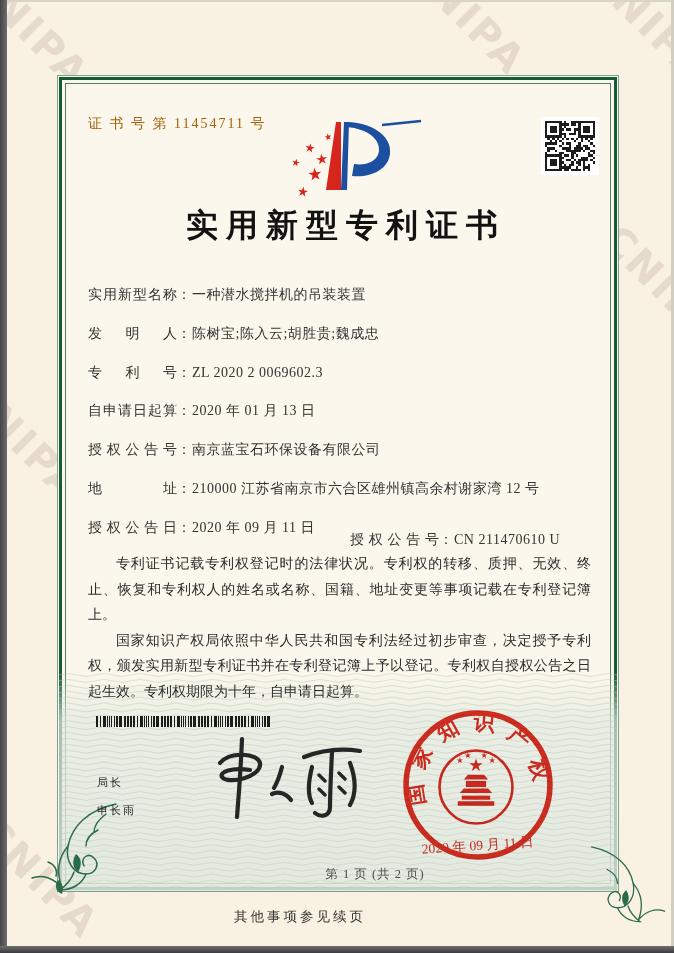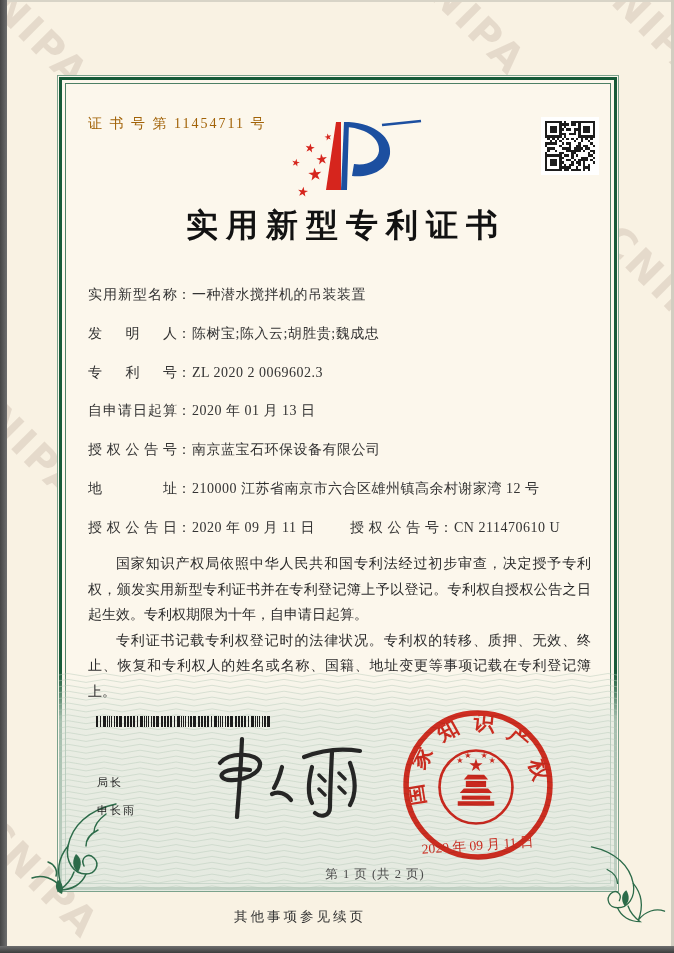--- a/index.html
+++ b/index.html
@@ -26,21 +26,21 @@
   .cert-no{position:absolute;left:88px;top:115px;font-size:14px;letter-spacing:2px;color:#a16207;}
   .logo{position:absolute;left:284px;top:110px;}
   .qr{position:absolute;left:541px;top:117px;width:58px;height:58px;background:#fff;padding:4px;box-sizing:border-box;}
   .title{position:absolute;left:57px;top:204px;width:578px;text-align:center;
          font-size:32px;font-weight:bold;letter-spacing:8px;color:#121212;}
   .fields{position:absolute;left:88px;top:286px;width:515px;font-size:14px;color:#333;}
   .frow{position:relative;height:19px;margin-bottom:19.8px;white-space:nowrap;}
   .flabel{display:inline-block;width:89px;text-align:justify;text-align-last:justify;}
   .fcolon{display:inline-block;width:15px;}
   .fvalue{letter-spacing:.5px;}
-  .pair2{position:absolute;left:262px;top:0;}
+  .pair2{position:absolute;left:262px;top:12px;}
   .paras{position:absolute;left:88px;top:551px;width:503px;font-size:14px;line-height:25.6px;
          color:#2c2c2c;text-align:justify;}
   .paras p{margin:0;text-indent:2em;}
   .barcode{position:absolute;left:96px;top:713px;width:174px;height:11px;}
   .director{position:absolute;left:97px;top:768px;font-size:11px;line-height:28px;letter-spacing:2px;color:#222;}
   .signature{position:absolute;left:208px;top:733px;}
   .seal{position:absolute;left:401px;top:708px;mix-blend-mode:multiply;opacity:.95;}
   .page-num{position:absolute;left:57px;top:866px;width:636px;text-align:center;
             font-size:12.5px;letter-spacing:1px;color:#4a4a4a;}
   .note{position:absolute;left:0;top:908px;width:600px;text-align:center;
@@ -369,22 +369,22 @@
     </div>
     <div class="frow">
       <span class="flabel">授权公告日</span><span class="fcolon">：</span><span class="fvalue">2020 年 09 月 11 日</span>
       <span class="pair2">
         <span class="flabel">授权公告号</span><span class="fcolon">：</span><span class="fvalue">CN 211470610 U</span>
       </span>
     </div>
   </div>
 
   <div class="paras">
+    <p>专利证书记载专利权登记时的法律状况。专利权的转移、质押、无效、终止、恢复和专利权人的姓名或名称、国籍、地址变更等事项记载在专利登记簿上。</p>
     <p>国家知识产权局依照中华人民共和国专利法经过初步审查，决定授予专利权，颁发实用新型专利证书并在专利登记簿上予以登记。专利权自授权公告之日起生效。专利权期限为十年，自申请日起算。</p>
-    <p>专利证书记载专利权登记时的法律状况。专利权的转移、质押、无效、终止、恢复和专利权人的姓名或名称、国籍、地址变更等事项记载在专利登记簿上。</p>
   </div>
 
   <div class="barcode">
     <svg id="barcode-svg" width="174" height="11">
         <rect x="0" y="0" width="2" height="11" fill="#1c1c1c"></rect>
         <rect x="4" y="0" width="1" height="11" fill="#1c1c1c"></rect>
         <rect x="7" y="0" width="3" height="11" fill="#1c1c1c"></rect>
         <rect x="11" y="0" width="1" height="11" fill="#1c1c1c"></rect>
         <rect x="13" y="0" width="1" height="11" fill="#1c1c1c"></rect>
         <rect x="15" y="0" width="1" height="11" fill="#1c1c1c"></rect>

